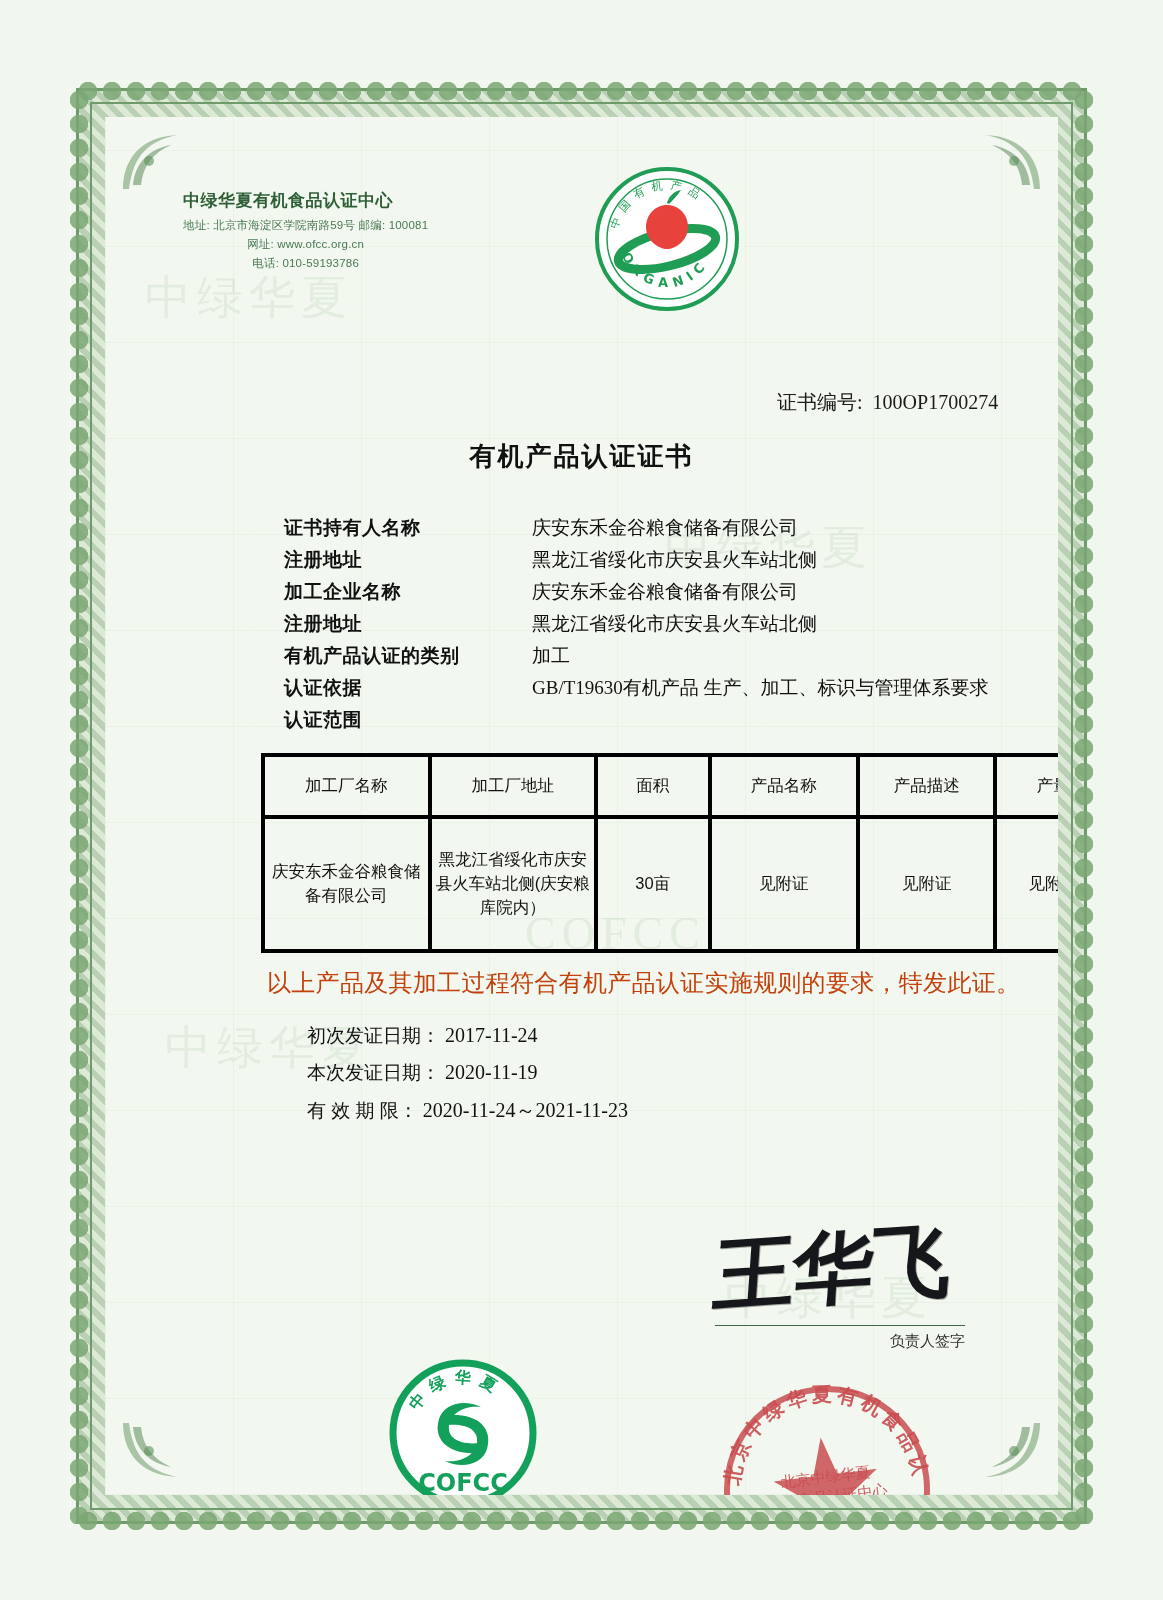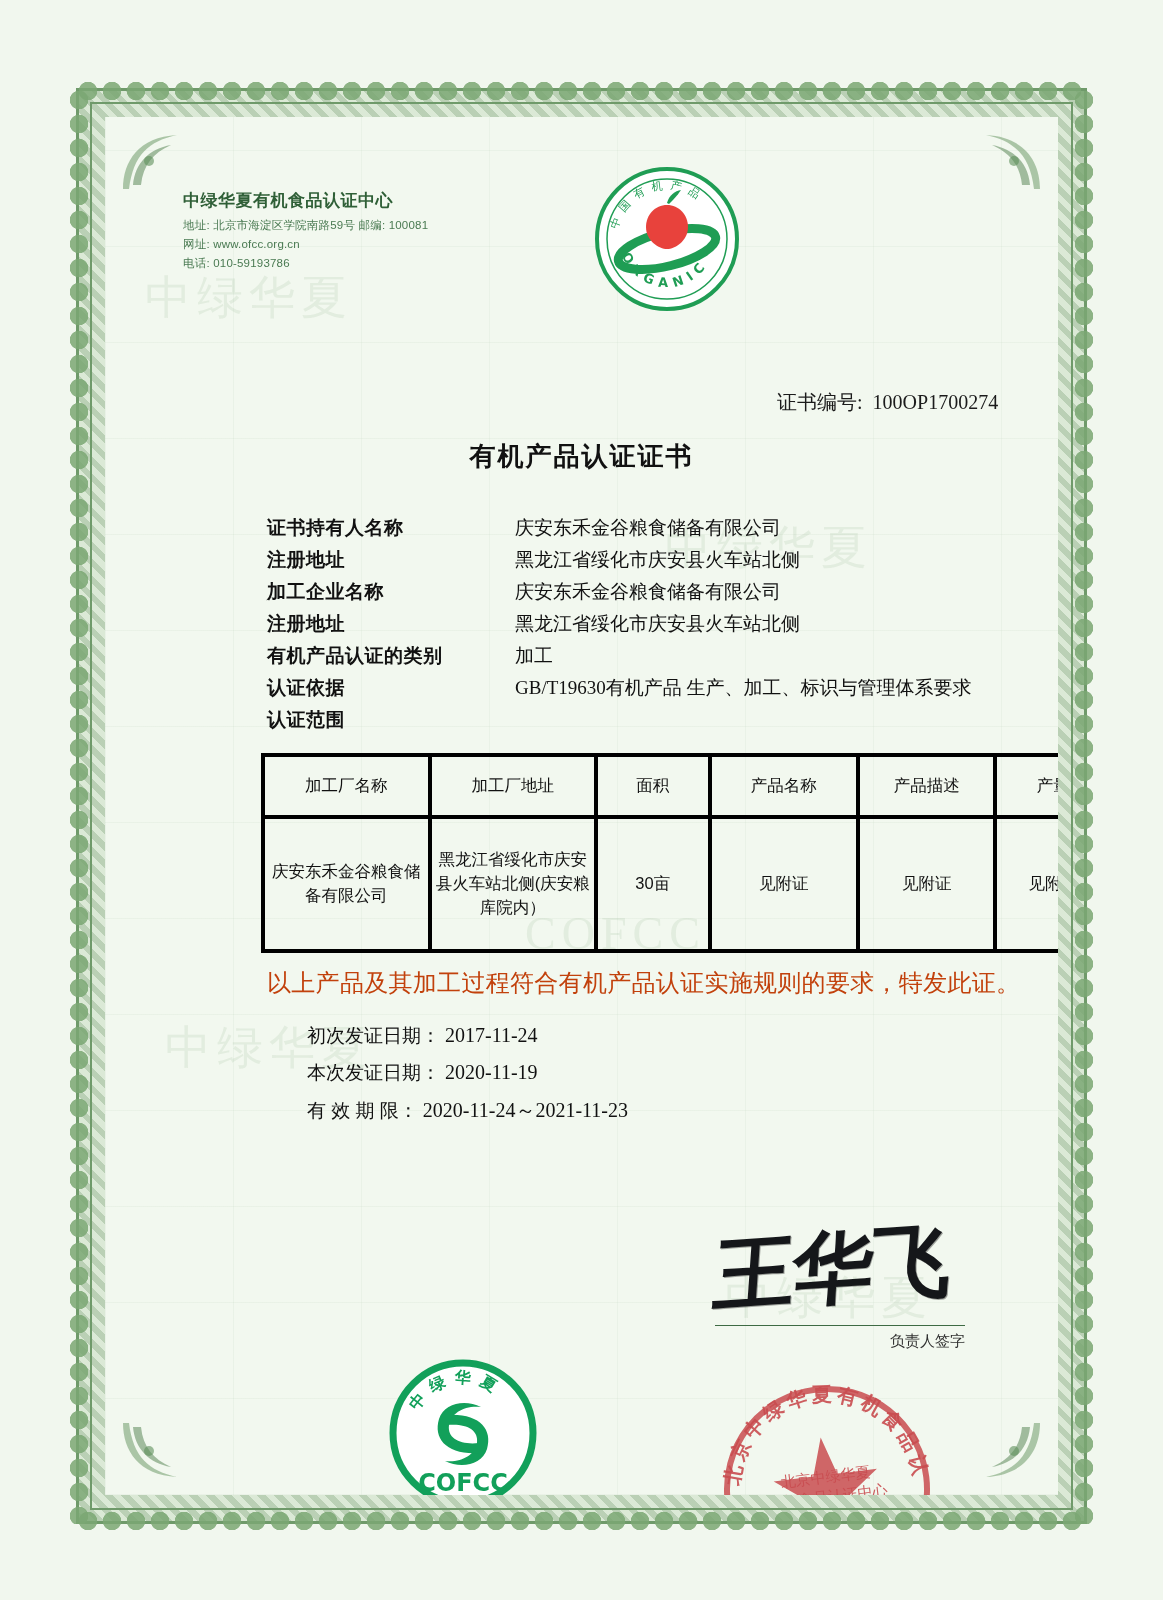--- a/index.html
+++ b/index.html
@@ -110,21 +110,21 @@
     color: #2f5f37;
     font-family: "Liberation Sans", sans-serif;
     letter-spacing: .5px;
   }
   .org-line {
     font-size: 11.5px;
     color: #4a7a52;
     margin-top: 6px;
     letter-spacing: .2px;
   }
-  .org-line.tight { margin-top: 4px; }
+  .org-line.tight { margin-top: 4px; text-align: center; }
 
   
   .organic-logo {
     position: absolute;
     left: 488px; top: 48px;
     width: 148px; height: 148px;
   }
 
   
   .cert-no {
@@ -156,20 +156,21 @@
     margin-bottom: 8px;
     height: 24px;
   }
   .f-label {
     width: 248px;
     font-size: 19px;
     font-weight: bold;
     color: #111;
     letter-spacing: .5px;
     flex: 0 0 248px;
+    margin-left: 17px;
   }
   .f-value {
     font-size: 19px;
     color: #111;
     font-family: "Liberation Serif", serif;
     white-space: nowrap;
   }
   .f-value.sans { font-family: "Liberation Sans", sans-serif; }
 
   

